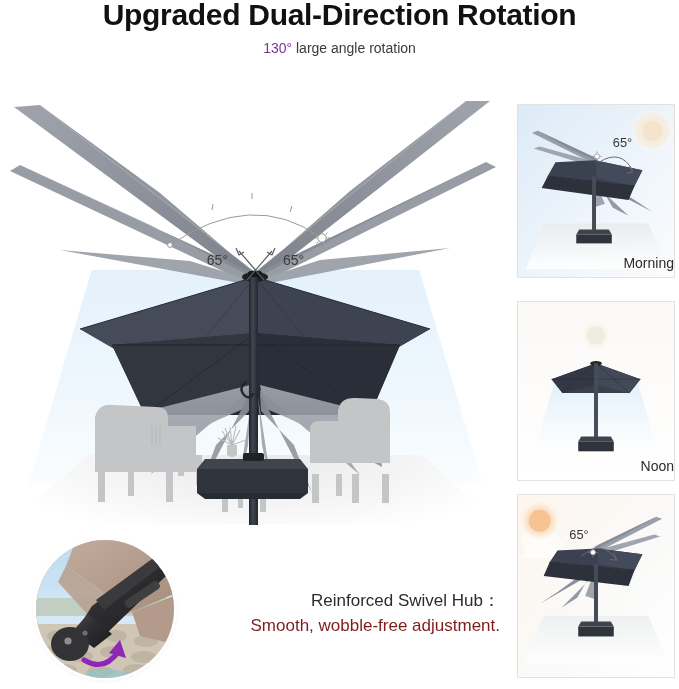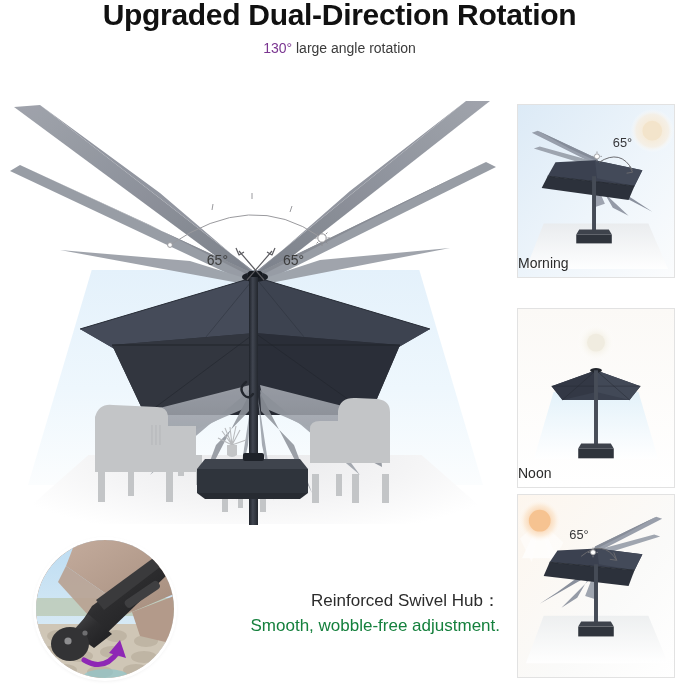--- a/index.html
+++ b/index.html
@@ -76,33 +76,33 @@
   .panel {
     position: absolute;
     left: 517px;
     width: 158px;
     background: #ffffff;
     border: 1px solid #e2e2e2;
     box-sizing: border-box;
     overflow: hidden;
   }
   #panel-morning { top: 104px;  height: 174px; }
-  #panel-noon    { top: 308px;  height: 180px; }
+  #panel-noon    { top: 301px;  height: 180px; }
   #panel-evening { top: 494px;  height: 184px; }
 
   .panel-canvas {
     position: absolute;
     left: 0; top: 0;
     width: 100%; height: 100%;
   }
   .panel-label {
     position: absolute;
     left: 0; bottom: 6px;
     width: 100%;
-    text-align: left;
+    text-align: right;
     font-size: 14px;
     color: #2b2b2b;
     z-index: 5;
   }
 
   
   #feature {
     position: absolute;
     left: 0; top: 536px;
     width: 505px;
@@ -125,21 +125,21 @@
     width: 320px;
     text-align: right;
   }
   #feature-line1 {
     font-size: 17px;
     color: #2c2c2c;
     line-height: 25px;
   }
   #feature-line2 {
     font-size: 17px;
-    color: #15803d;
+    color: #7f1d1d;
     line-height: 25px;
   }
 </style>
 </head>
 <body>
 
 <div id="header">
   <div id="main-title">Upgraded Dual-Direction Rotation</div>
   <div id="subtitle">
     <span class="accent">130°</span><span> large angle rotation</span>

